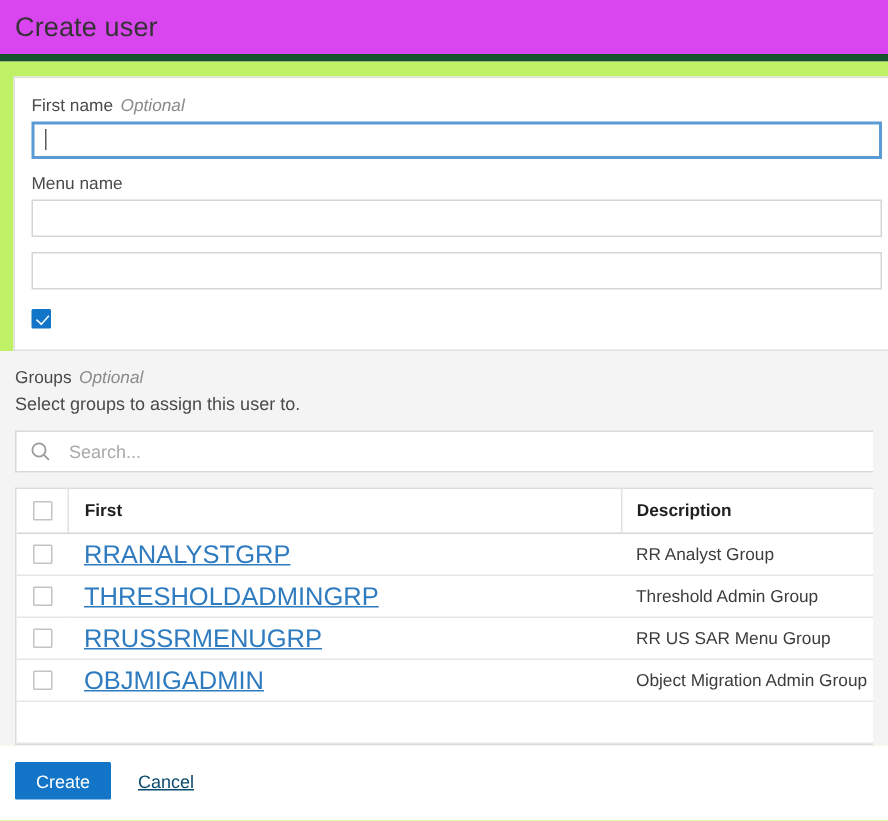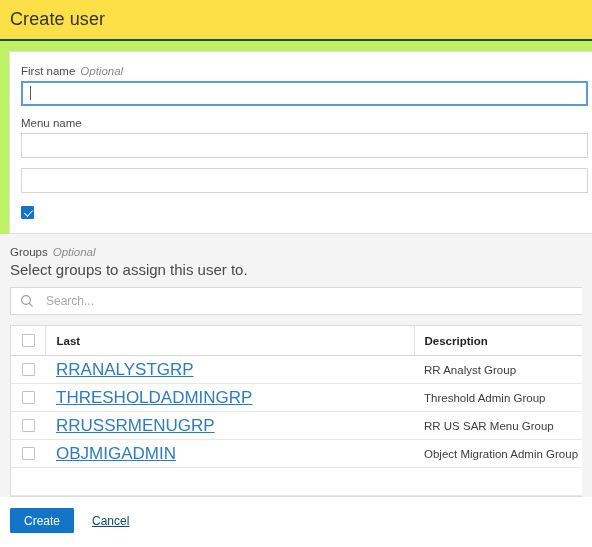--- a/index.html
+++ b/index.html
@@ -20,22 +20,22 @@
   .page {
     position: relative;
     width: 592px;
     height: 547px;
     overflow: hidden;
   }
 
   
   .page-header {
     height: 41px;
-    background: #fde047;
-    border-bottom: 2px solid #14532d;
+    background: #d946ef;
+    border-bottom: 5px solid #14532d;
     box-sizing: border-box;
     display: flex;
     align-items: center;
     padding-left: 10px;
   }
   .page-title {
     font-size: 18px;
     font-weight: 400;
     color: #333333;
     letter-spacing: 0.1px;
@@ -155,21 +155,21 @@
     font-size: 11.5px;
     color: #4a4a4a;
     line-height: 14px;
   }
   .groups-title .optional {
     color: #8a8a8a;
     font-style: italic;
     margin-left: 5px;
   }
   .groups-sub {
-    font-size: 15px;
+    font-size: 12px;
     color: #4a4a4a;
     margin-top: 3px;
     line-height: 15px;
   }
 
   
   .search-wrap {
     margin-top: 10px;
     margin-right: -6px;
     height: 28px;
@@ -341,21 +341,21 @@
             <col class="col-name">
             <col>
           </colgroup>
           <thead>
             <tr>
               <th class="th-check">
                 <span class="cell-check-inner">
                   <span class="cbox"></span>
                 </span>
               </th>
-              <th class="th-name">Last</th>
+              <th class="th-name">First</th>
               <th class="th-desc">Description</th>
             </tr>
           </thead>
           <tbody>
 
             <tr>
               <td class="td-check">
                 <span class="cell-check-inner">
                   <span class="cbox"></span>
                 </span>

